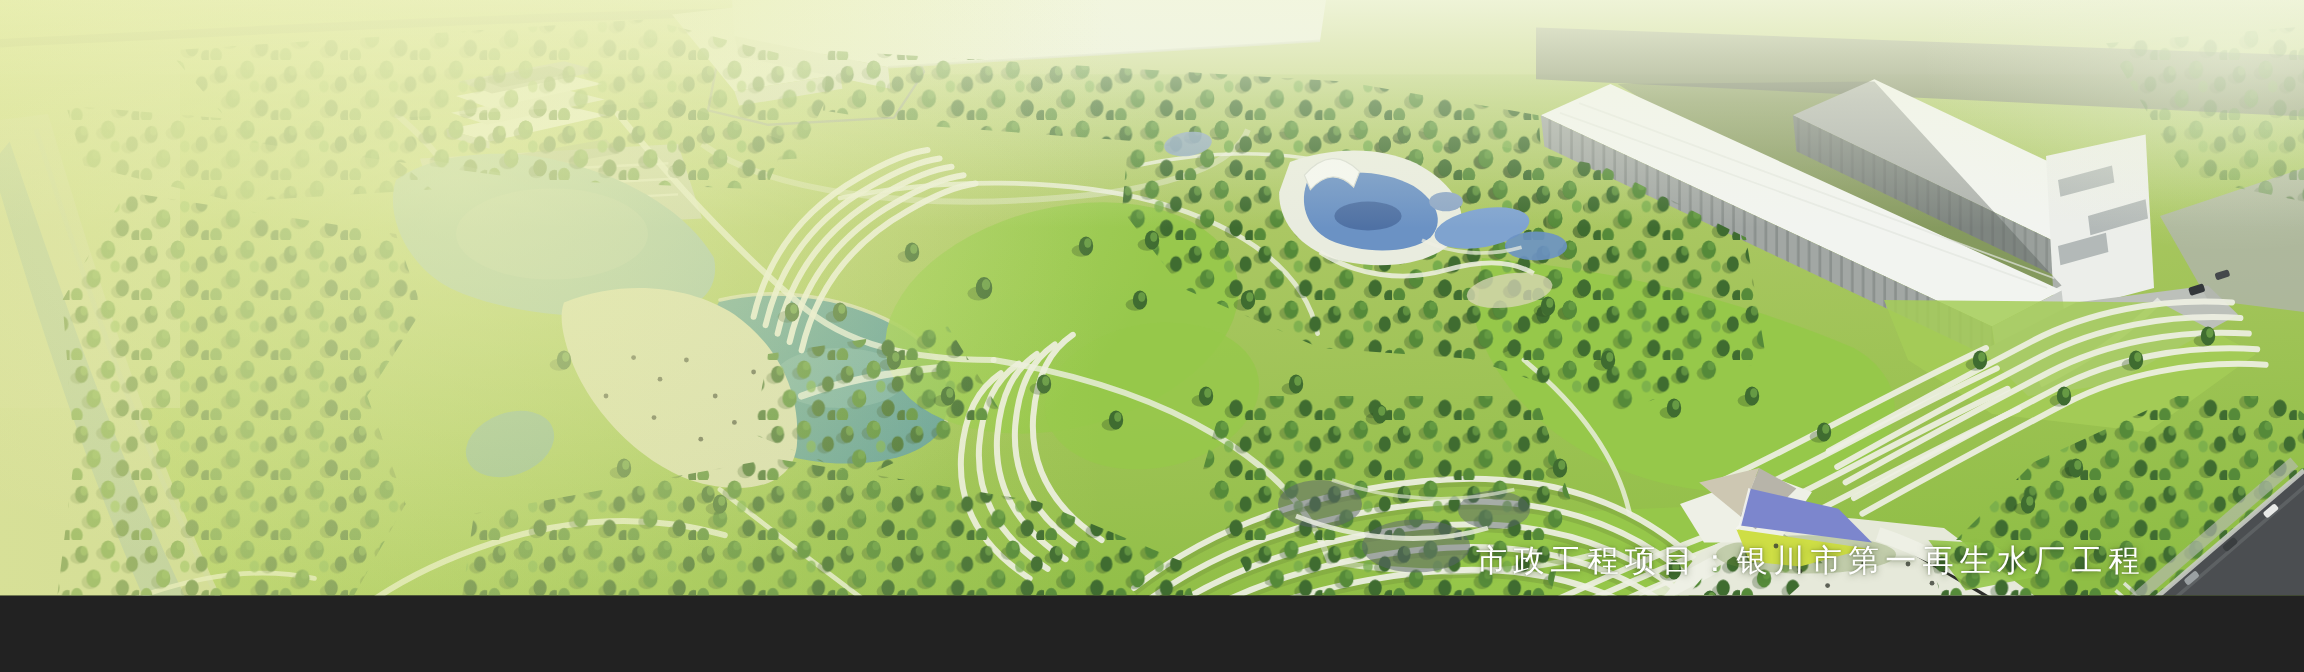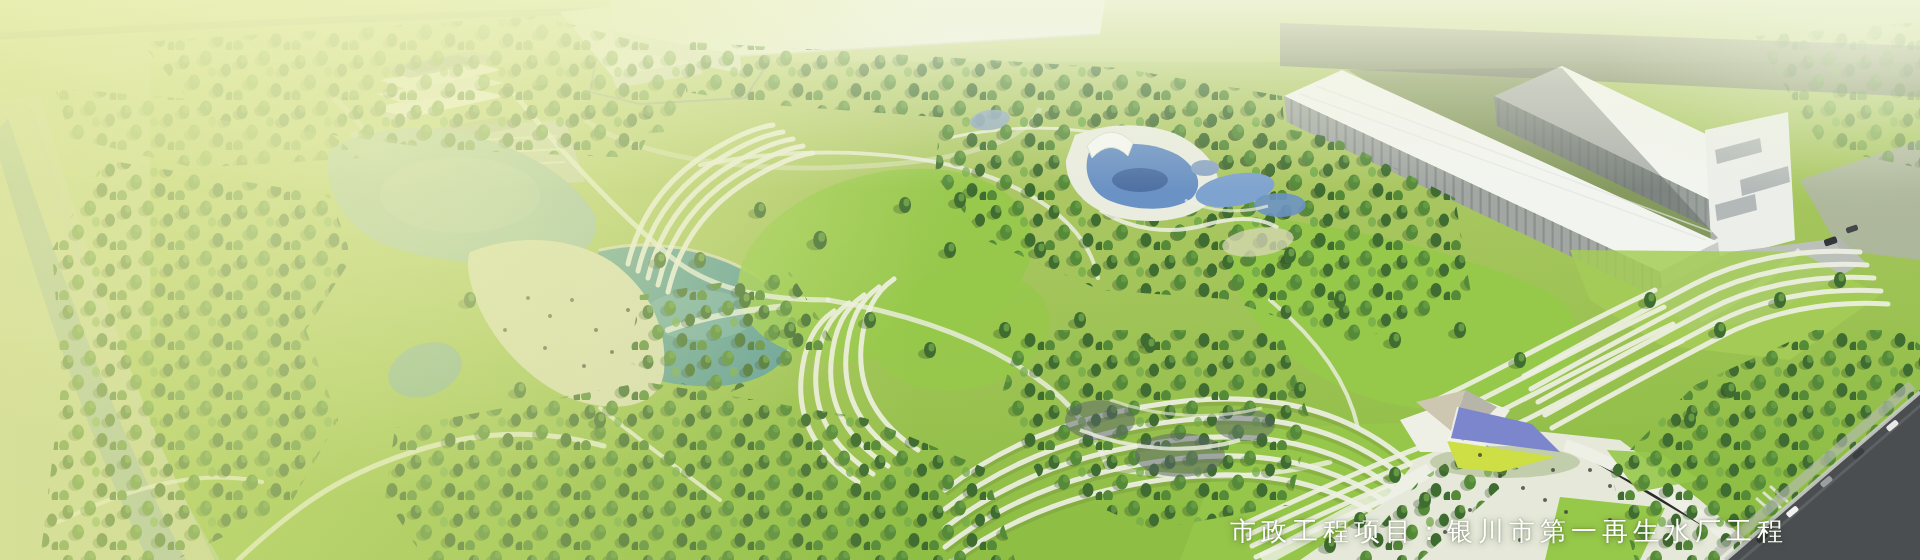--- a/index.html
+++ b/index.html
@@ -8,21 +8,21 @@
     --tree-light:#74aa4b; --tree-shadow:#2c4a20; --water-teal:#5f9d99;
     --water-hazed:#9cbfa9; --shore-sand:#d8dcb6; --river-grey:#a3bbac;
     --bank-pale:#ccd4a9; --path-white:#eef0e3; --plaza-white:#e6e9da;
     --building-white:#f2f4f0; --building-face:#9aa09c; --building-trim:#c9cdc9;
     --road-dark:#4b4e51; --road-band:#767b6e; --curb-light:#c9ccc5;
     --pyramid-blue:#7c86cd; --pyramid-yellow:#cede45; --pyramid-tan:#cdc7b2;
     --pyramid-grey:#b7b4a9; --pool-blue:#6b92c4; --pool-deep:#48699c;
     --caption:#ffffff;
   }
   html,body{margin:0;padding:0;background:#222;}
-  .banner{position:relative;width:1920px;height:560px;overflow:hidden;
+  .banner{position:relative;width:1920px;height:496px;overflow:hidden;
           font-family:"Liberation Sans","DejaVu Sans",sans-serif;}
   .banner svg{position:absolute;left:0;top:0;display:block;}
   .caption{position:absolute;right:132px;bottom:11px;font-size:26px;
            letter-spacing:5px;color:var(--caption);white-space:nowrap;
            font-family:"DejaVu Sans","Liberation Sans",sans-serif;
            text-shadow:0 1px 6px rgba(40,60,20,.5),0 0 2px rgba(50,70,25,.45);}
   .terr{stroke:var(--path-white);fill:none;stroke-width:5;stroke-linecap:round;opacity:.92}
   .walk{stroke:var(--path-white);fill:none;stroke-linecap:round;opacity:.8}
   .shore{stroke:var(--shore-sand);fill:none;stroke-linecap:round;opacity:.9}
   .ppl{fill:#3a3d35;opacity:.8}

